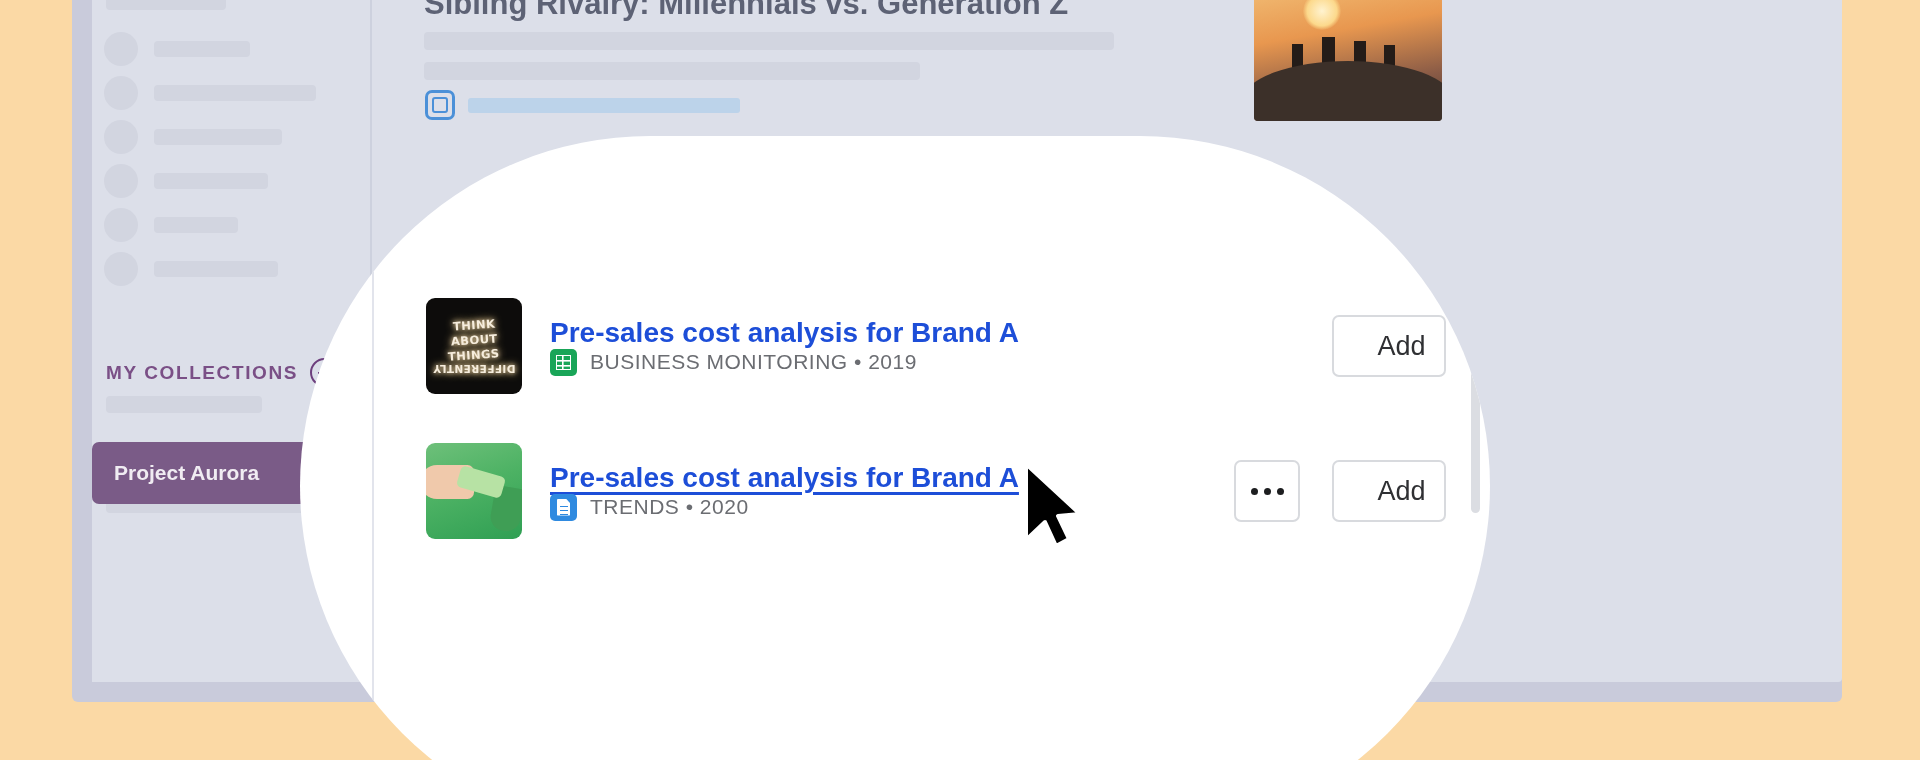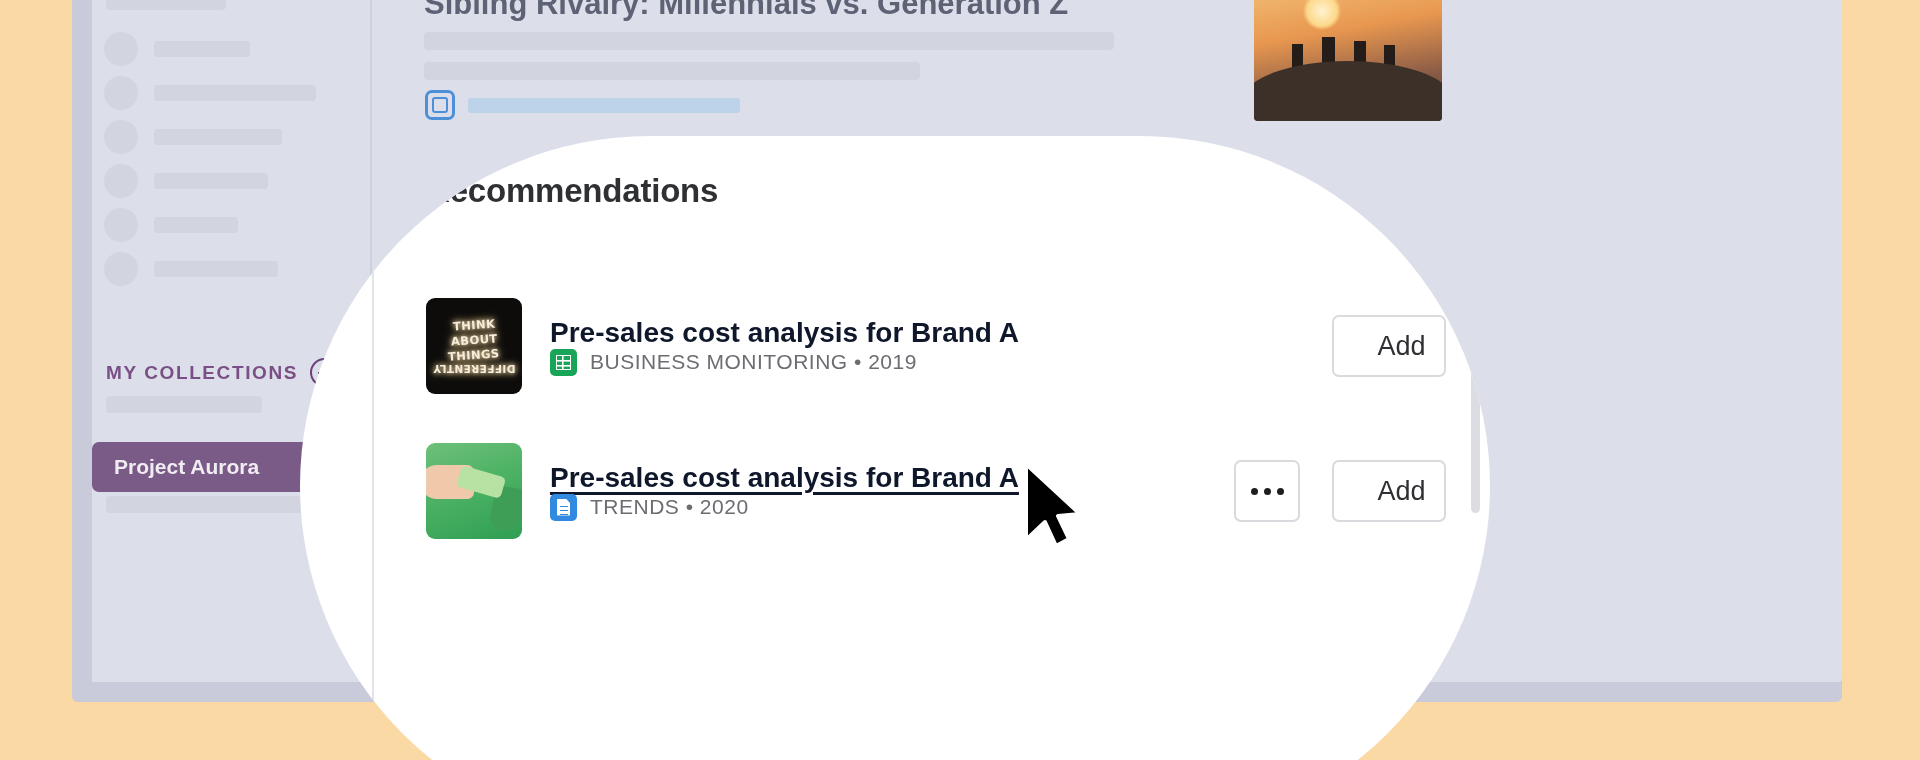--- a/index.html
+++ b/index.html
@@ -77,21 +77,21 @@
     content: "";
     position: absolute;
     background: #6d3f7d;
   }
   .plus-circle::before { left: 6px; right: 6px; top: 12.2px; height: 2.2px; }
   .plus-circle::after  { top: 6px; bottom: 6px; left: 12.2px; width: 2.2px; }
 
   .collection-chip {
     position: absolute;
     left: 92px; top: 442px;
-    width: 262px; height: 50px;
+    width: 262px; height: 62px;
     background: #7a5b87;
     border-radius: 7px;
     display: flex;
     align-items: center;
     padding-left: 22px;
     color: #f0ecf2;
     font-size: 21px;
     font-weight: 600;
   }
 
@@ -246,21 +246,21 @@
     width: 30px; height: 44px;
     background: #3f9e55;
     border-radius: 0 0 14px 14px;
     transform: rotate(10deg);
   }
 
   .rec-text { margin-left: 28px; flex: 1 1 auto; min-width: 0; }
   .rec-item-title {
     font-size: 28px;
     font-weight: 700;
-    color: #0f172a;
+    color: #1d4ed8;
     white-space: nowrap;
   }
   .rec-item-title.linked {
     text-decoration: underline;
     text-underline-offset: 5px;
     text-decoration-thickness: 2.5px;
   }
   .rec-meta {
     display: flex;
     align-items: center;
@@ -414,21 +414,20 @@
     <div class="fig b"></div>
     <div class="fig c"></div>
     <div class="fig d"></div>
     <div class="ridge"></div>
   </div>
 
   <div class="spotlight">
     <div class="spot-divider"></div>
 
     <div class="rec-head">
-      <div class="rec-title">Recommendations</div>
     </div>
 
     <div class="rec-row r1">
       <div class="thumb neon">
         <span>THINK</span>
         <span>ABOUT</span>
         <span>THINGS</span>
         <span class="flip">DIFFERENTLY</span>
       </div>
       <div class="rec-text">

